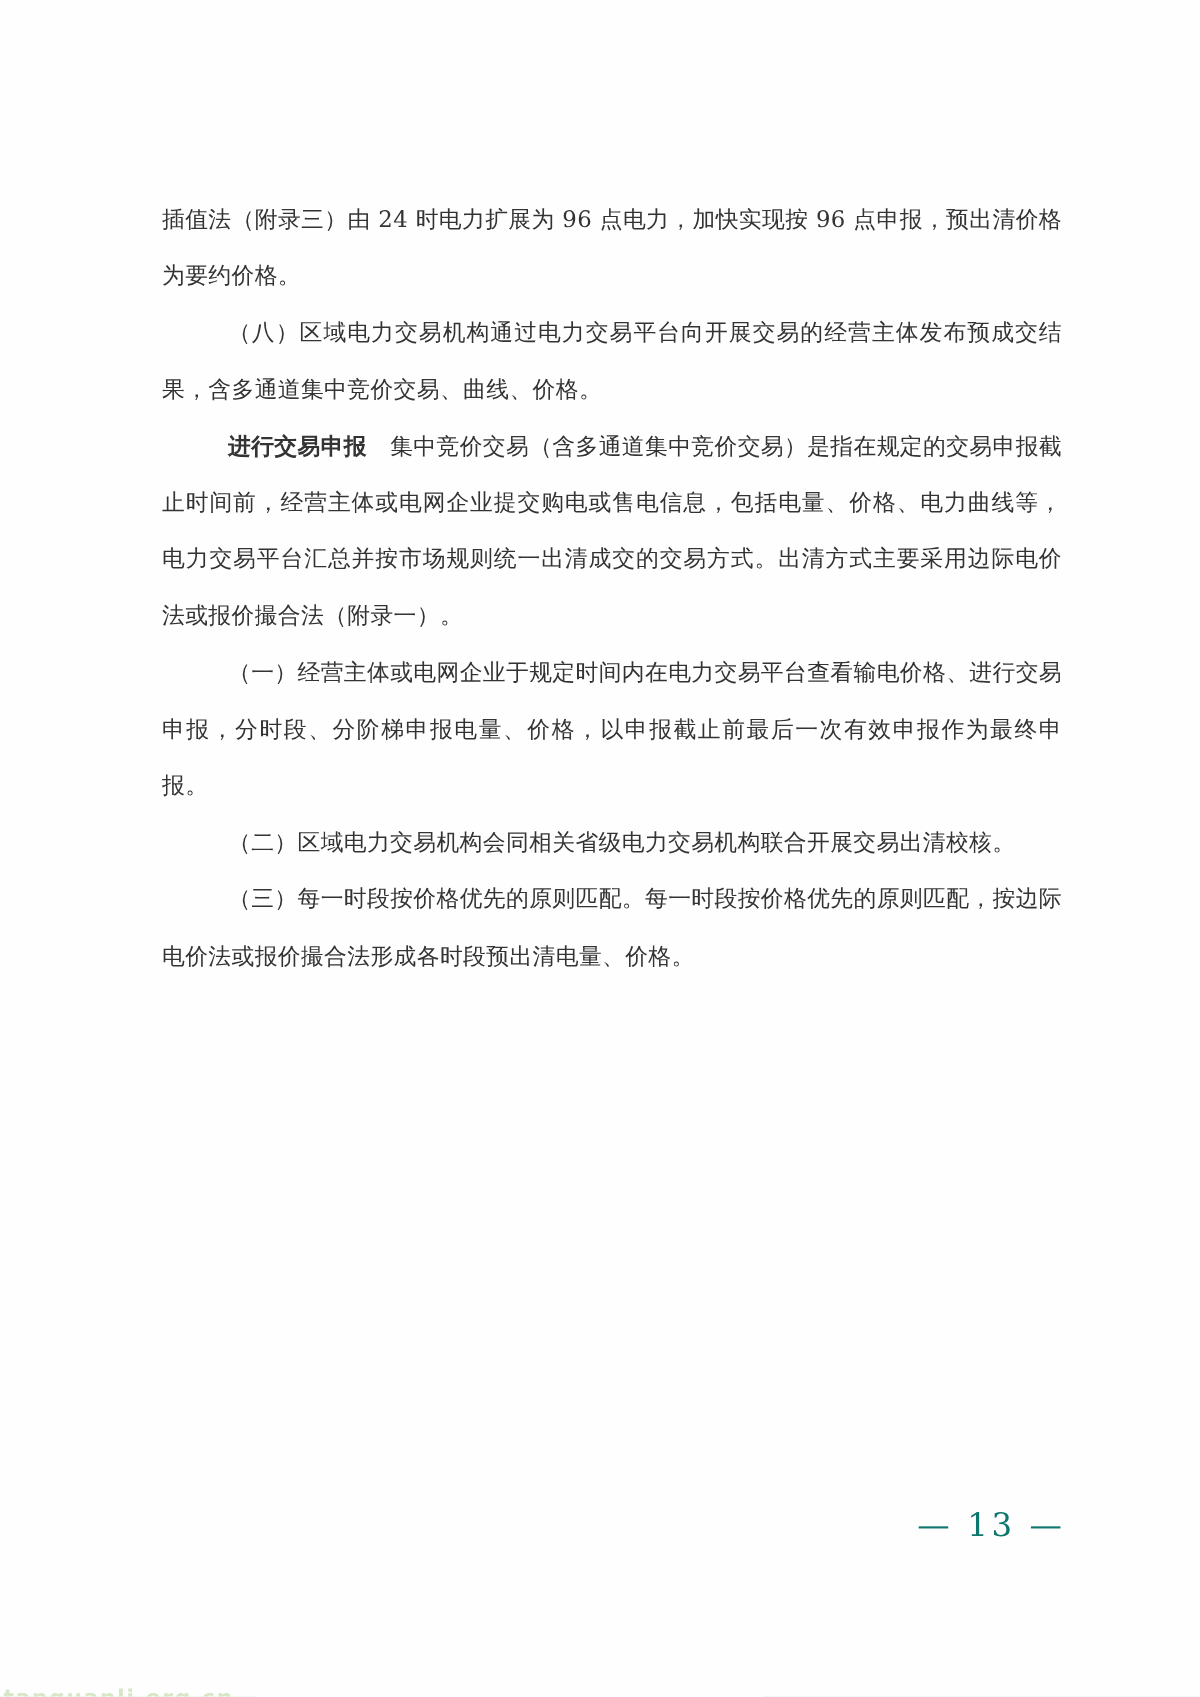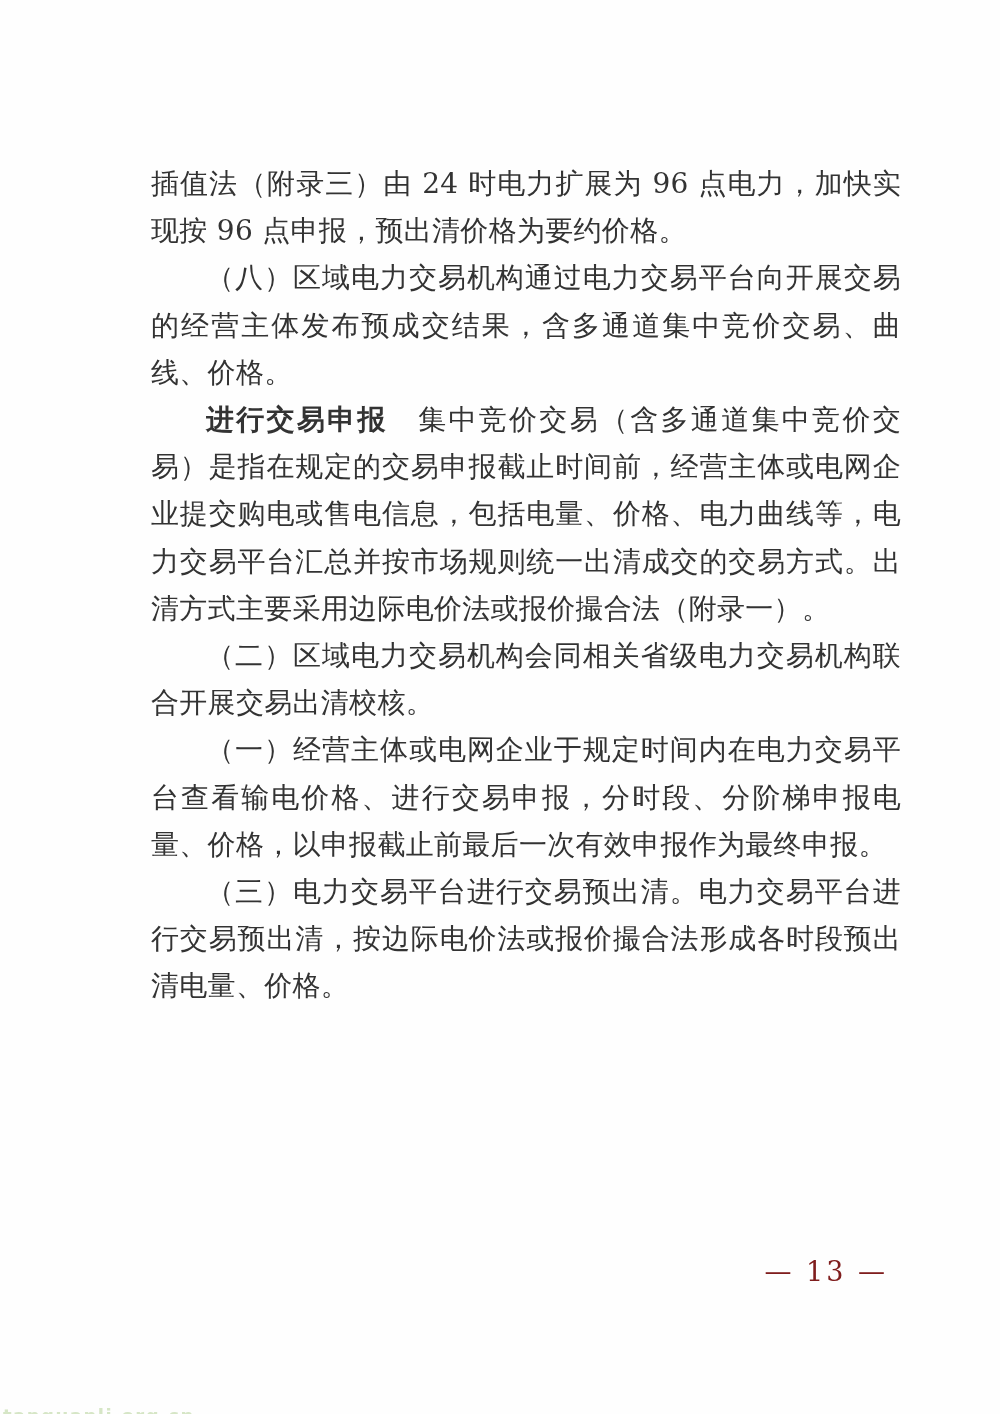--- a/index.html
+++ b/index.html
@@ -11,45 +11,45 @@
     position: relative;
     width: 1000px;
     height: 1414px;
     margin: 0 auto;
     background: #fefefe;
     overflow: hidden;
     font-family: "DejaVu Serif", "Liberation Serif", serif;
   }
   .doc-body {
     position: absolute;
-    left: 151px;
+    left: 135px;
     top: 160px;
     width: 750px;
     color: #333333;
-    font-size: 28px;
+    font-size: 19px;
     line-height: 47.2px;
     text-align: justify;
     text-justify: inter-ideograph;
     letter-spacing: 0.3px;
   }
   .para {
     margin: 0;
   }
   .para.indent {
     text-indent: 55px;
   }
   .bold-lead {
     font-weight: bold;
   }
   .page-number {
     position: absolute;
     top: 1256px;
     right: 112px;
     font-size: 27px;
-    color: #7f1d1d;
+    color: #0f766e;
     letter-spacing: 3px;
     white-space: nowrap;
   }
   .watermark {
     position: absolute;
     left: 3px;
     top: 1389px;
     font-family: "DejaVu Sans", "Liberation Sans", sans-serif;
     font-weight: bold;
     font-size: 18px;
@@ -60,22 +60,22 @@
 </style>
 </head>
 <body>
 
 <div class="page" style="background: rgb(254, 254, 254);">
 
   <div class="doc-body" style="color: rgb(51, 51, 51);">
       <p class="para">插值法（附录三）由 24 时电力扩展为 96 点电力，加快实现按 96 点申报，预出清价格为要约价格。</p>
       <p class="para indent">（八）区域电力交易机构通过电力交易平台向开展交易的经营主体发布预成交结果，含多通道集中竞价交易、曲线、价格。</p>
       <p class="para indent"><span class="bold-lead">进行交易申报</span>　集中竞价交易（含多通道集中竞价交易）是指在规定的交易申报截止时间前，经营主体或电网企业提交购电或售电信息，包括电量、价格、电力曲线等，电力交易平台汇总并按市场规则统一出清成交的交易方式。出清方式主要采用边际电价法或报价撮合法（附录一）。</p>
+      <p class="para indent">（一）经营主体或电网企业于规定时间内在电力交易平台查看输电价格、进行交易申报，分时段、分阶梯申报电量、价格，以申报截止前最后一次有效申报作为最终申报。</p>
       <p class="para indent">（二）区域电力交易机构会同相关省级电力交易机构联合开展交易出清校核。</p>
-      <p class="para indent">（一）经营主体或电网企业于规定时间内在电力交易平台查看输电价格、进行交易申报，分时段、分阶梯申报电量、价格，以申报截止前最后一次有效申报作为最终申报。</p>
-      <p class="para indent">（三）电力交易平台进行交易预出清。电力交易平台进行交易预出清，按边际电价法或报价撮合法形成各时段预出清电量、价格。</p>
+      <p class="para indent">（三）每一时段按价格优先的原则匹配。每一时段按价格优先的原则匹配，按边际电价法或报价撮合法形成各时段预出清电量、价格。</p>
     </div>
 
   <div class="page-number">— 13 —</div>
 
   <div class="watermark" style="color: rgb(214, 230, 198);">tanguanli.org.cn</div>
 
 </div>
 
 </body></html>

